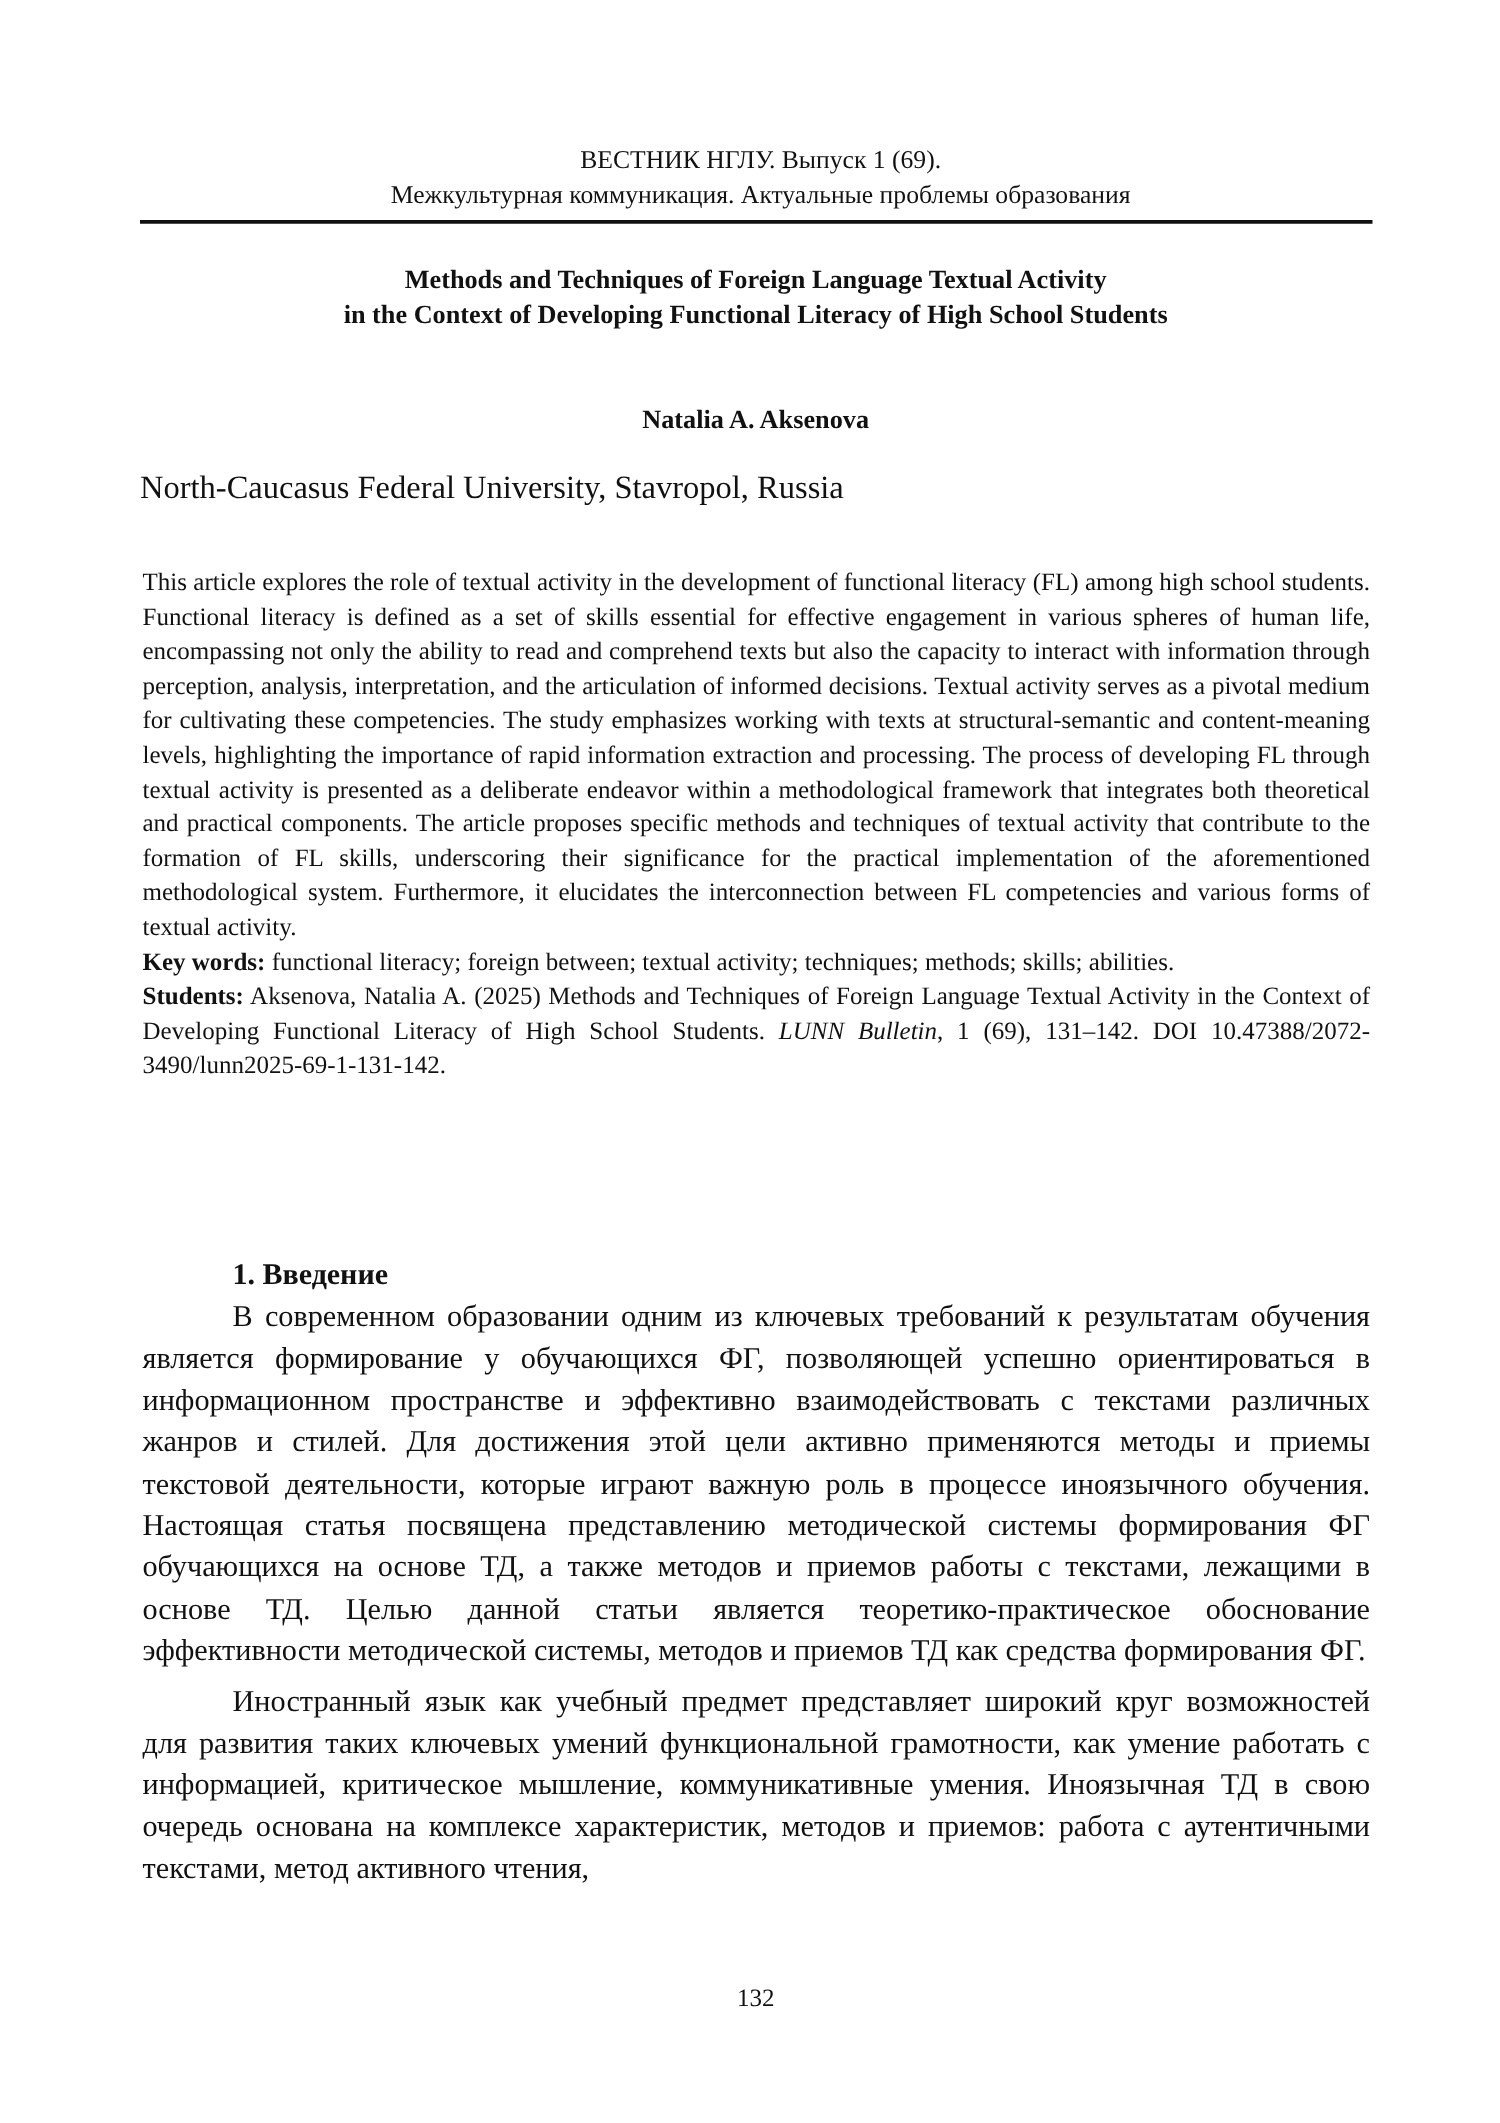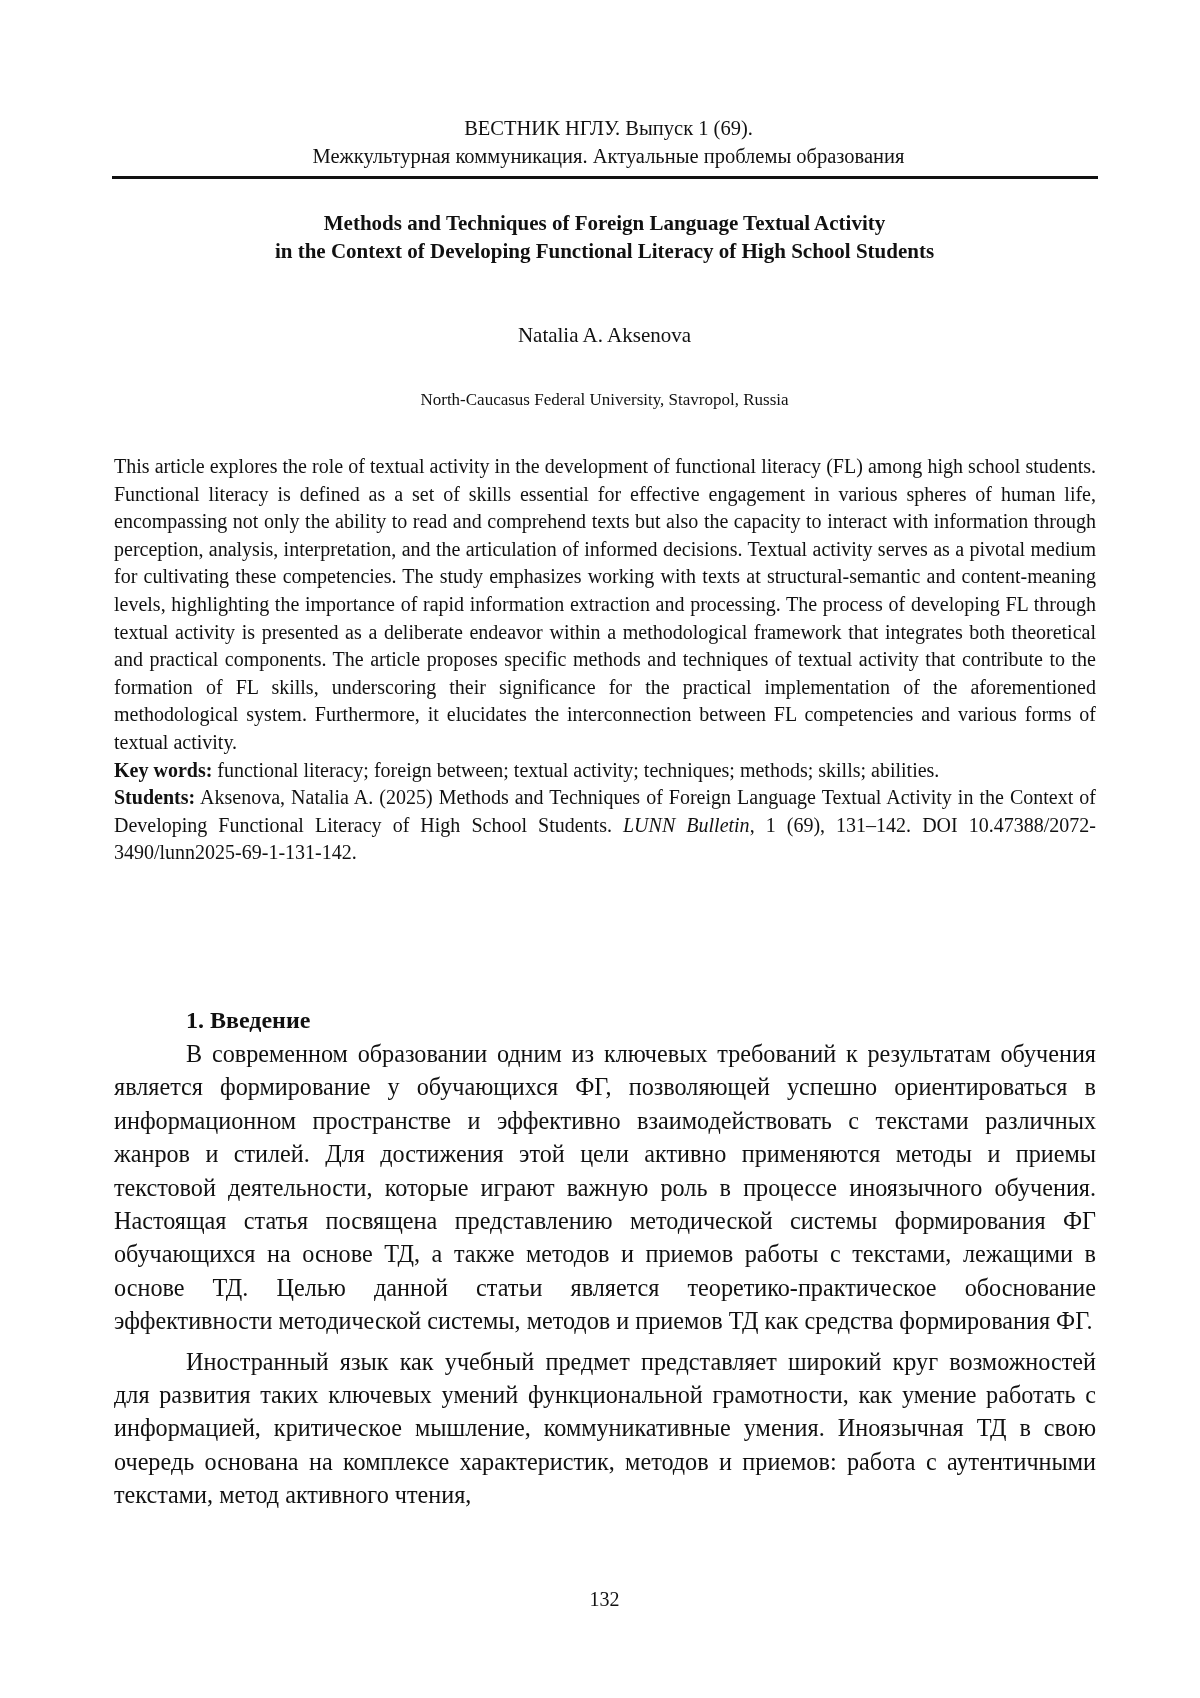--- a/index.html
+++ b/index.html
@@ -6,22 +6,22 @@
   body {
     width: 1200px; height: 1698px; position: relative; overflow: hidden;
     font-family: "Liberation Serif", "DejaVu Serif", serif; color: #111;
   }
   .page { position: absolute; left: 0; top: 0; width: 1200px; height: 1698px; }
   .running-head { position: absolute; left: 116px; width: 985px; text-align: center; font-size: 20.5px; line-height: 28px; }
   .rh1 { top: 114px; }
   .rh2 { top: 142px; font-family: Liberation Serif, serif; }
   .rule { position: absolute; left: 112px; width: 986px; top: 176px; height: 3px; background: #111; }
   .title { position: absolute; left: 112px; width: 985px; top: 209px; text-align: center; font-weight: bold; font-size: 21px; line-height: 28px; }
-  .author { position: absolute; left: 112px; width: 985px; top: 321px; text-align: center; font-weight: normal; font-size: 21px; line-height: 28px; }
-  .affil { position: absolute; left: 112px; width: 985px; top: 376px; text-align: center; font-size: 17px; line-height: 28px; margin-top: 10px; }
+  .author { position: absolute; left: 112px; width: 985px; top: 321px; text-align: center; font-weight: bold; font-size: 21px; line-height: 28px; }
+  .affil { position: absolute; left: 112px; width: 985px; top: 376px; font-size: 26px; line-height: 28px; }
   .abstract { position: absolute; left: 114px; width: 982px; top: 453px; font-size: 20px; line-height: 27.6px; text-align: justify; }
   .abstract p { margin: 0; }
   .kw-label, .cit-label { font-weight: bold; }
   .journal-it { font-style: italic; }
   .section-heading { position: absolute; left: 186px; top: 1004px; font-weight: bold; font-size: 24px; line-height: 32px; }
   .body-text { position: absolute; left: 114px; width: 982px; top: 1037px; font-size: 24.2px; line-height: 33.4px; text-align: justify; }
   .body-text p { margin: 0; text-indent: 72px; }
   .body-text p + p { margin-top: 7px; }
   .page-number { position: absolute; left: 112px; width: 985px; top: 1584px; text-align: center; font-size: 20px; line-height: 30px; }
 </style>

